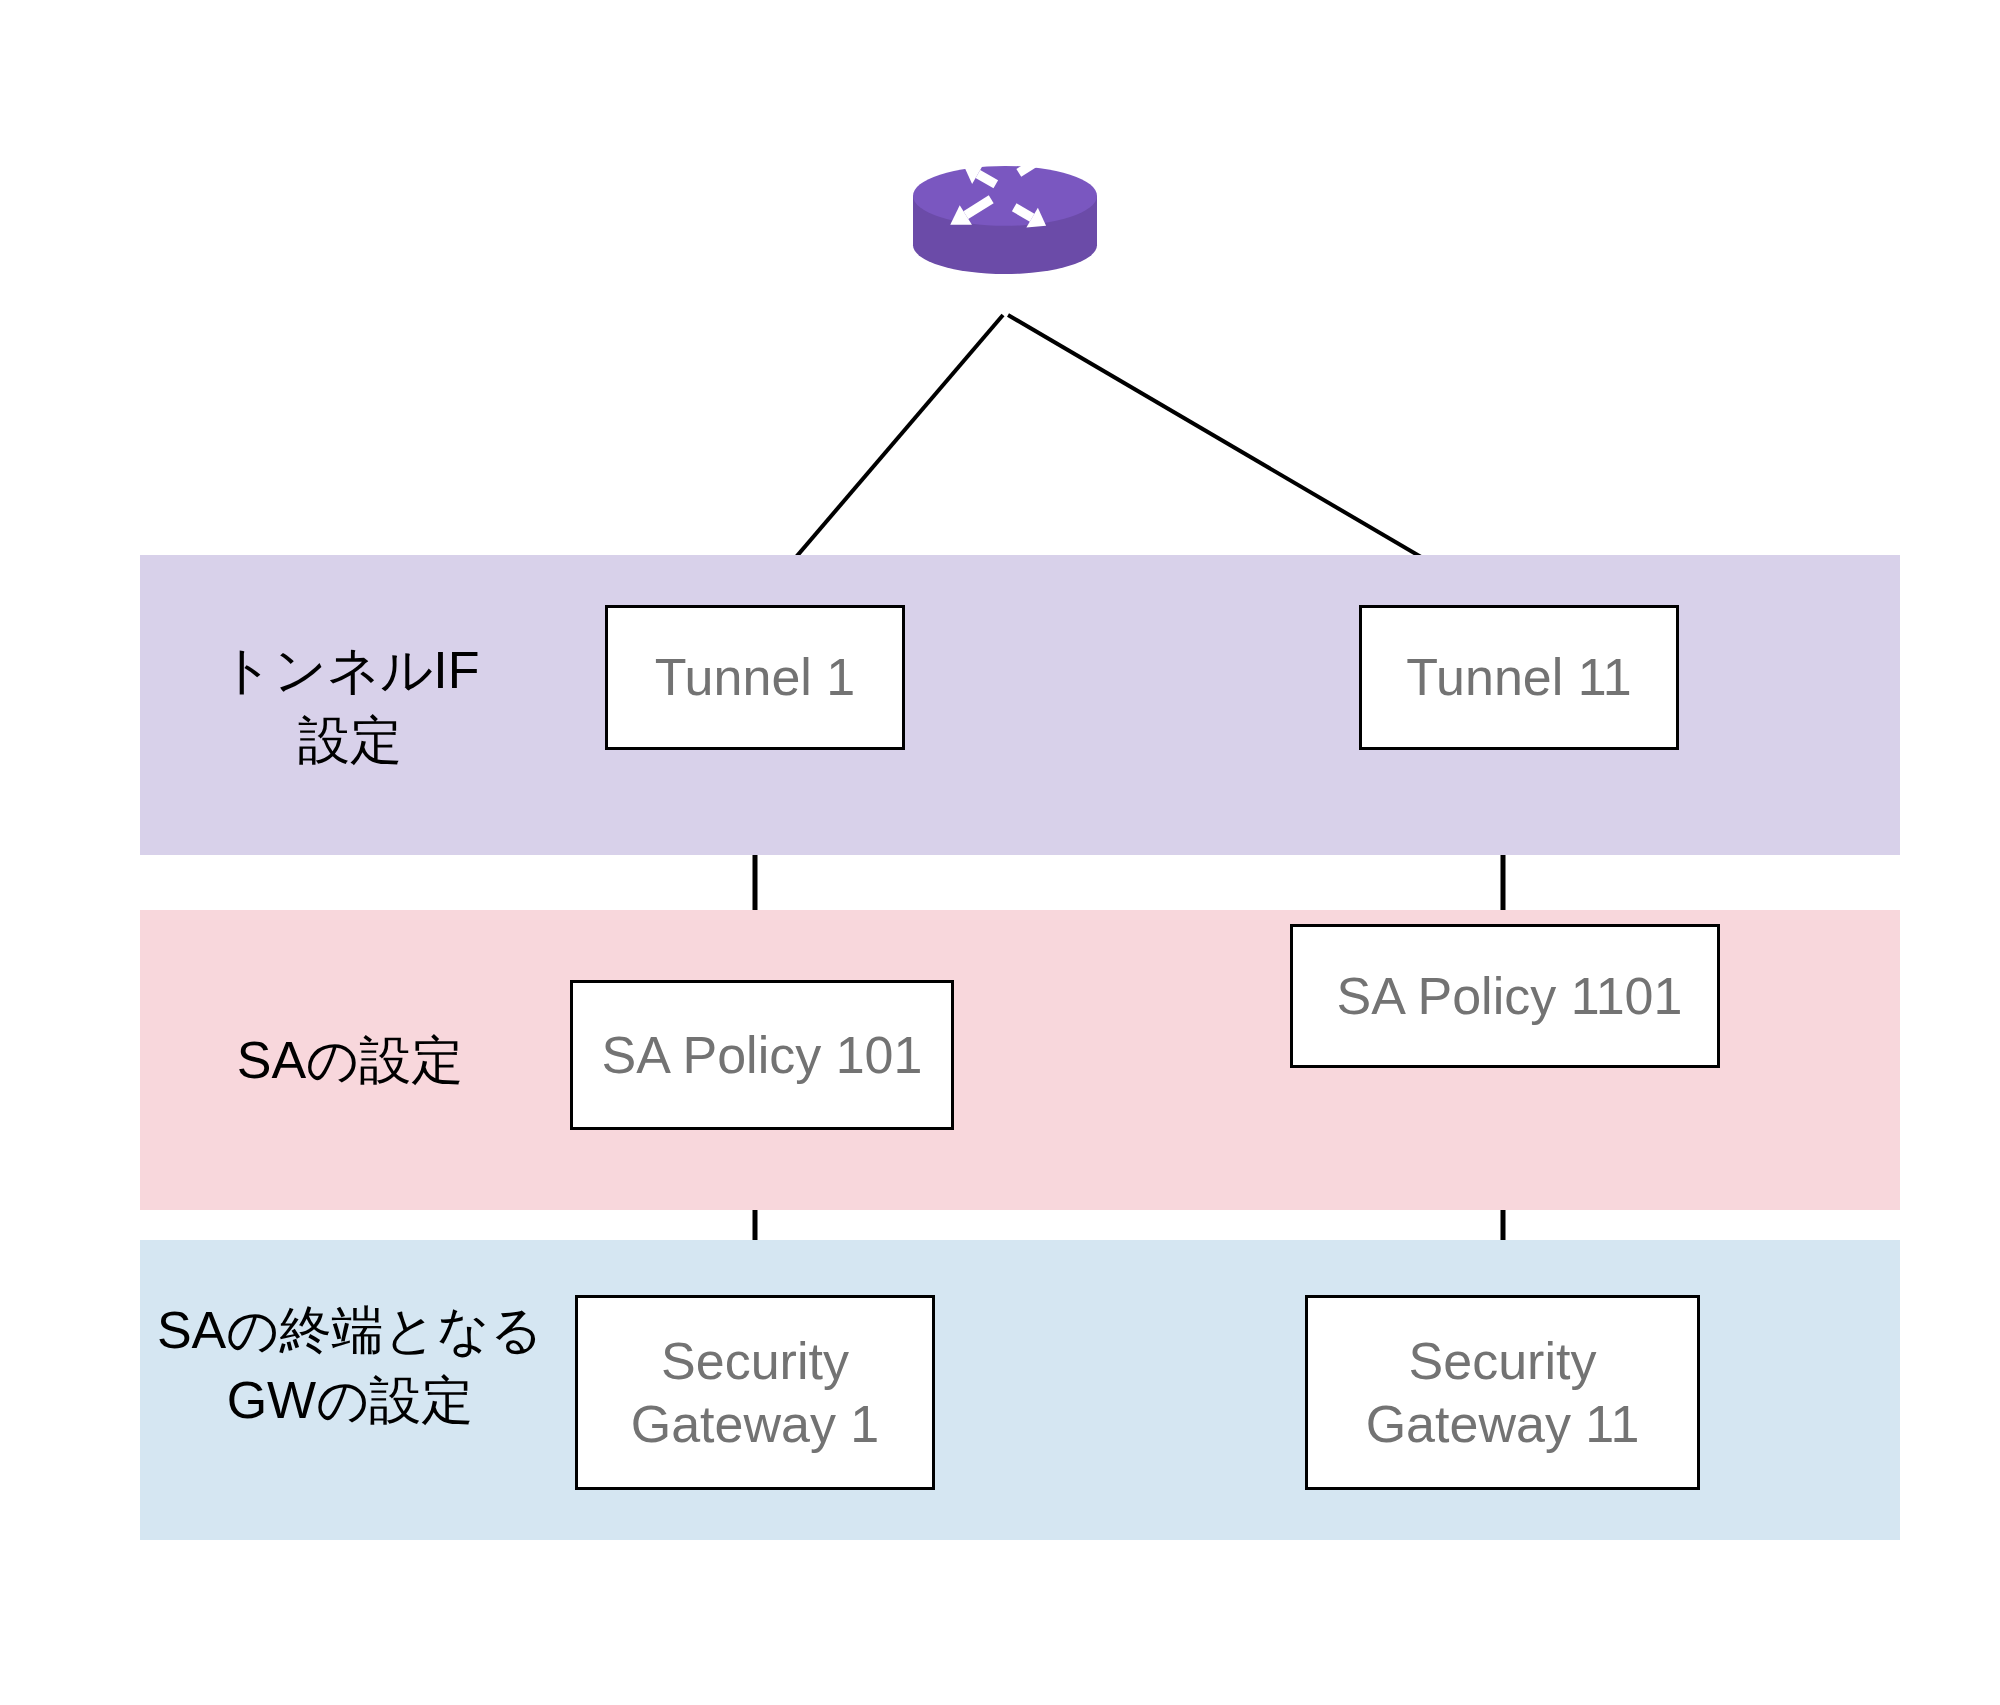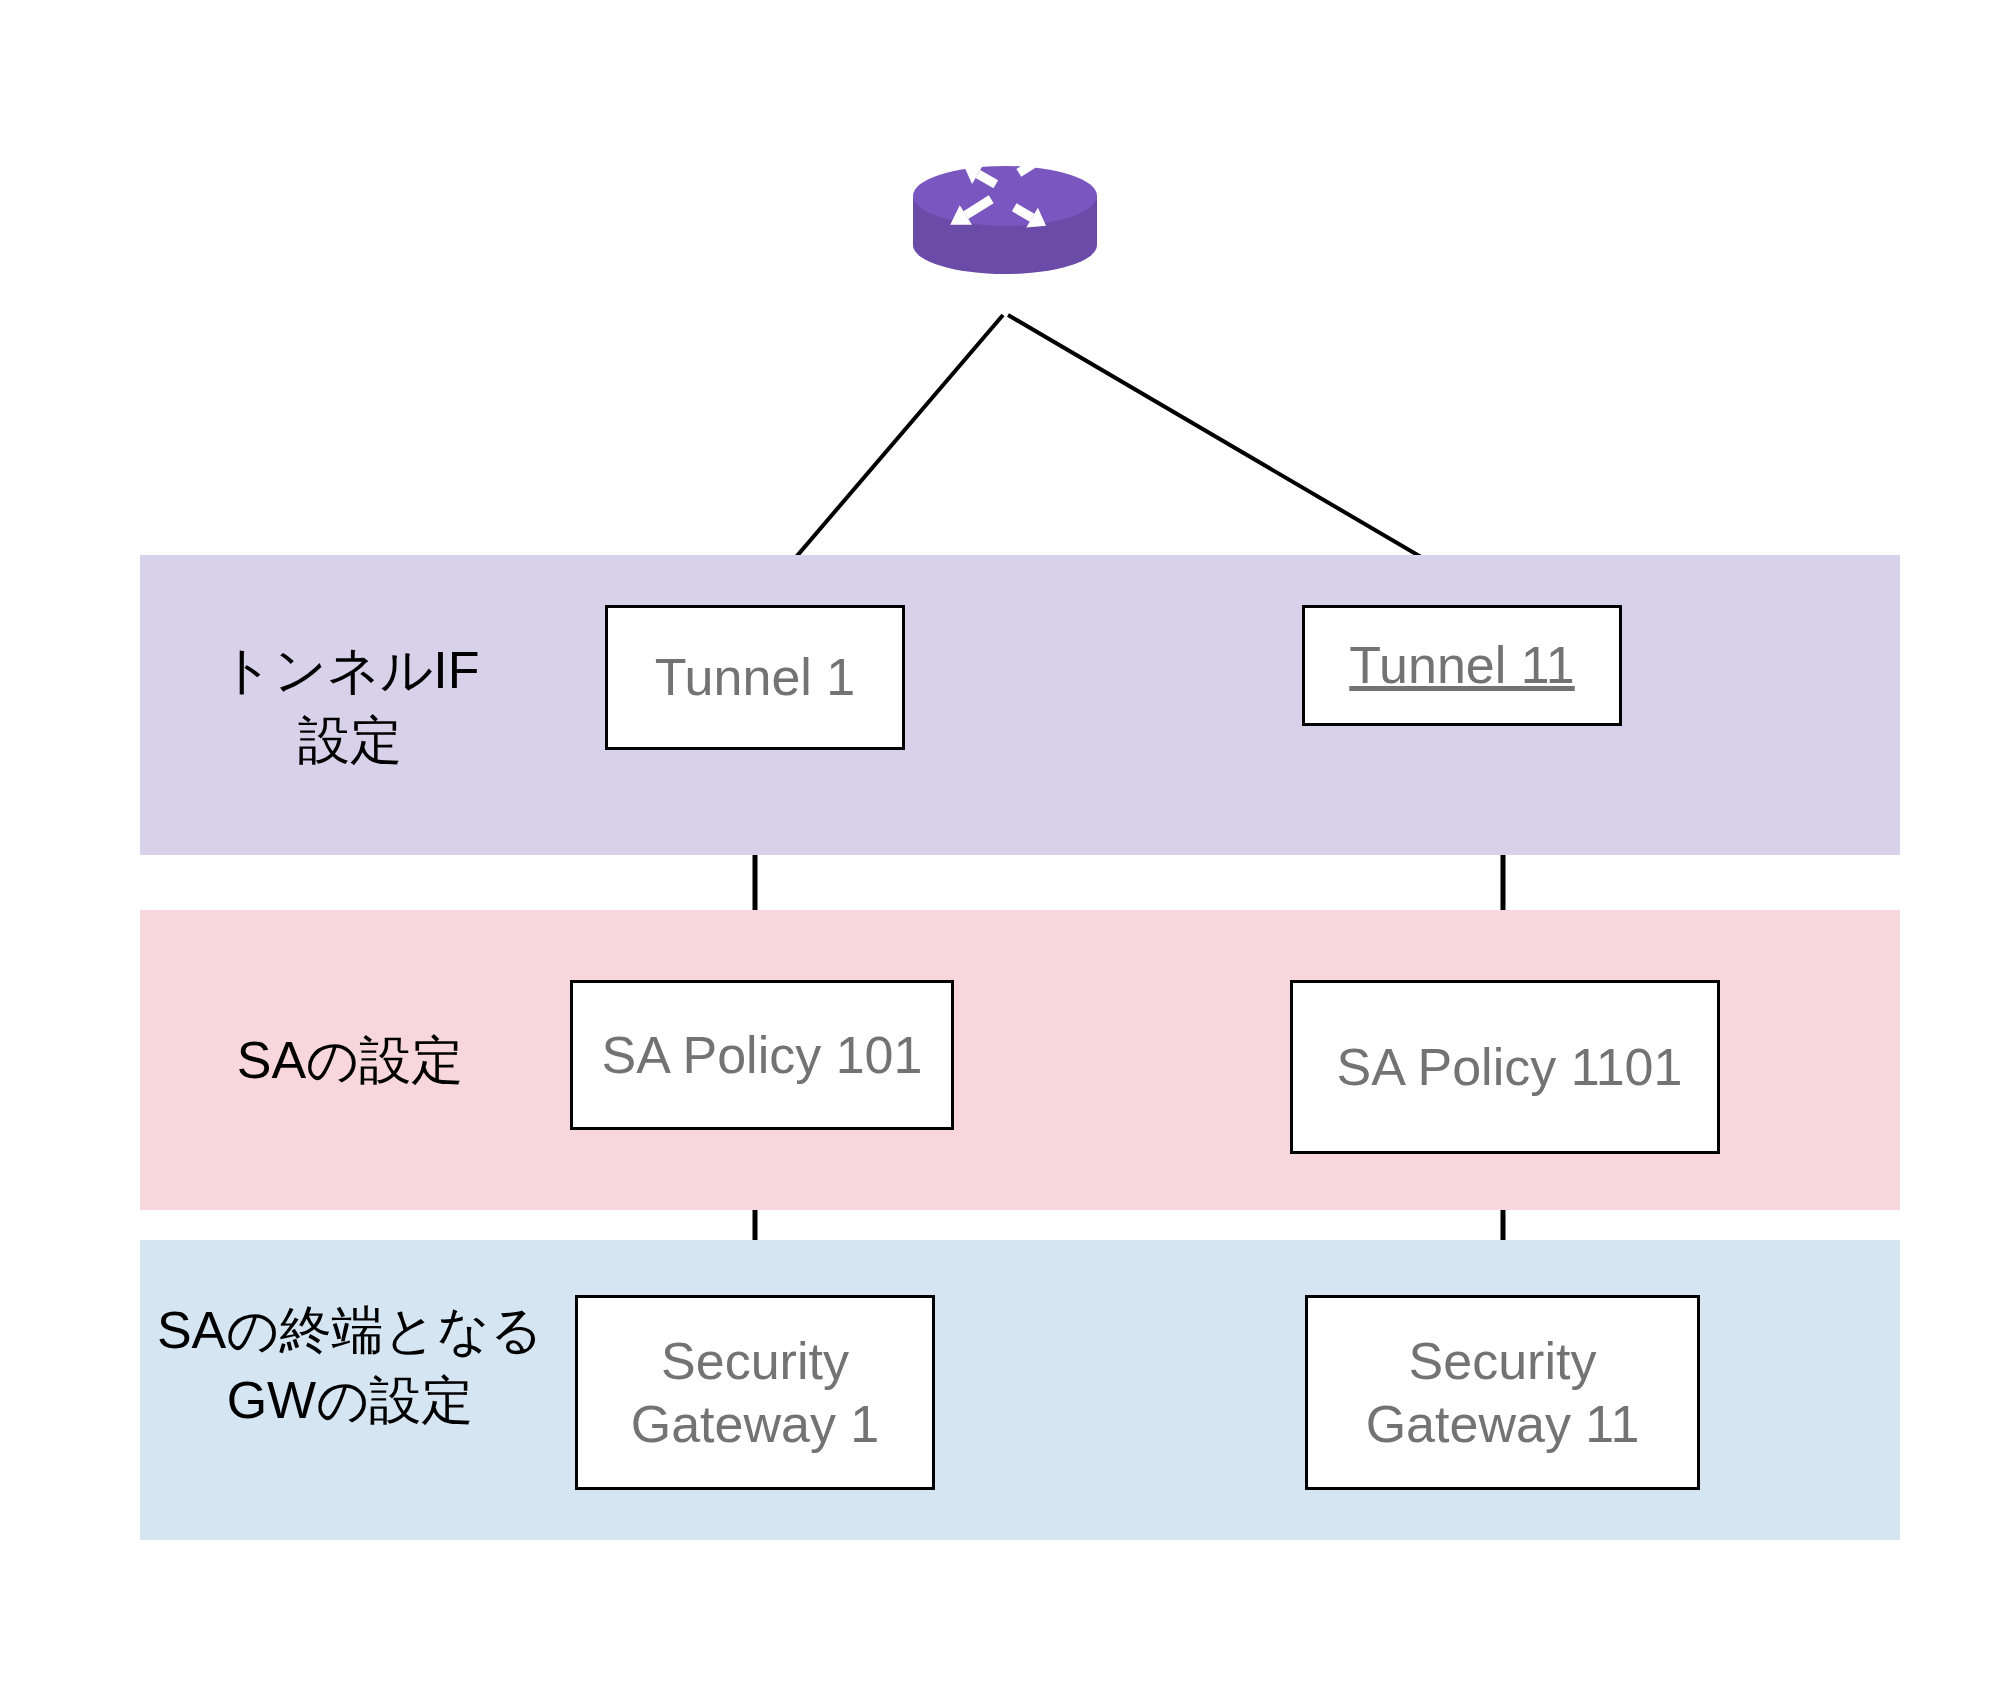--- a/index.html
+++ b/index.html
@@ -77,37 +77,36 @@
       color: #737373;
       line-height: 1.2;
     }
     .node-tunnel-1 {
       left: 605px;
       top: 605px;
       width: 300px;
       height: 145px;
     }
     .node-tunnel-11 {
-      left: 1302px;
+      left: 1359px;
       top: 605px;
       width: 320px;
-      height: 121px;
-      text-decoration: underline;
+      height: 145px;
     }
     .node-sa-101 {
       left: 570px;
       top: 980px;
       width: 384px;
       height: 150px;
     }
     .node-sa-1101 {
       left: 1290px;
-      top: 980px;
+      top: 924px;
       width: 430px;
-      height: 174px;
+      height: 144px;
       padding-left: 9px;
     }
     .node-gw-1 {
       left: 575px;
       top: 1295px;
       width: 360px;
       height: 195px;
     }
     .node-gw-11 {
       left: 1305px;

